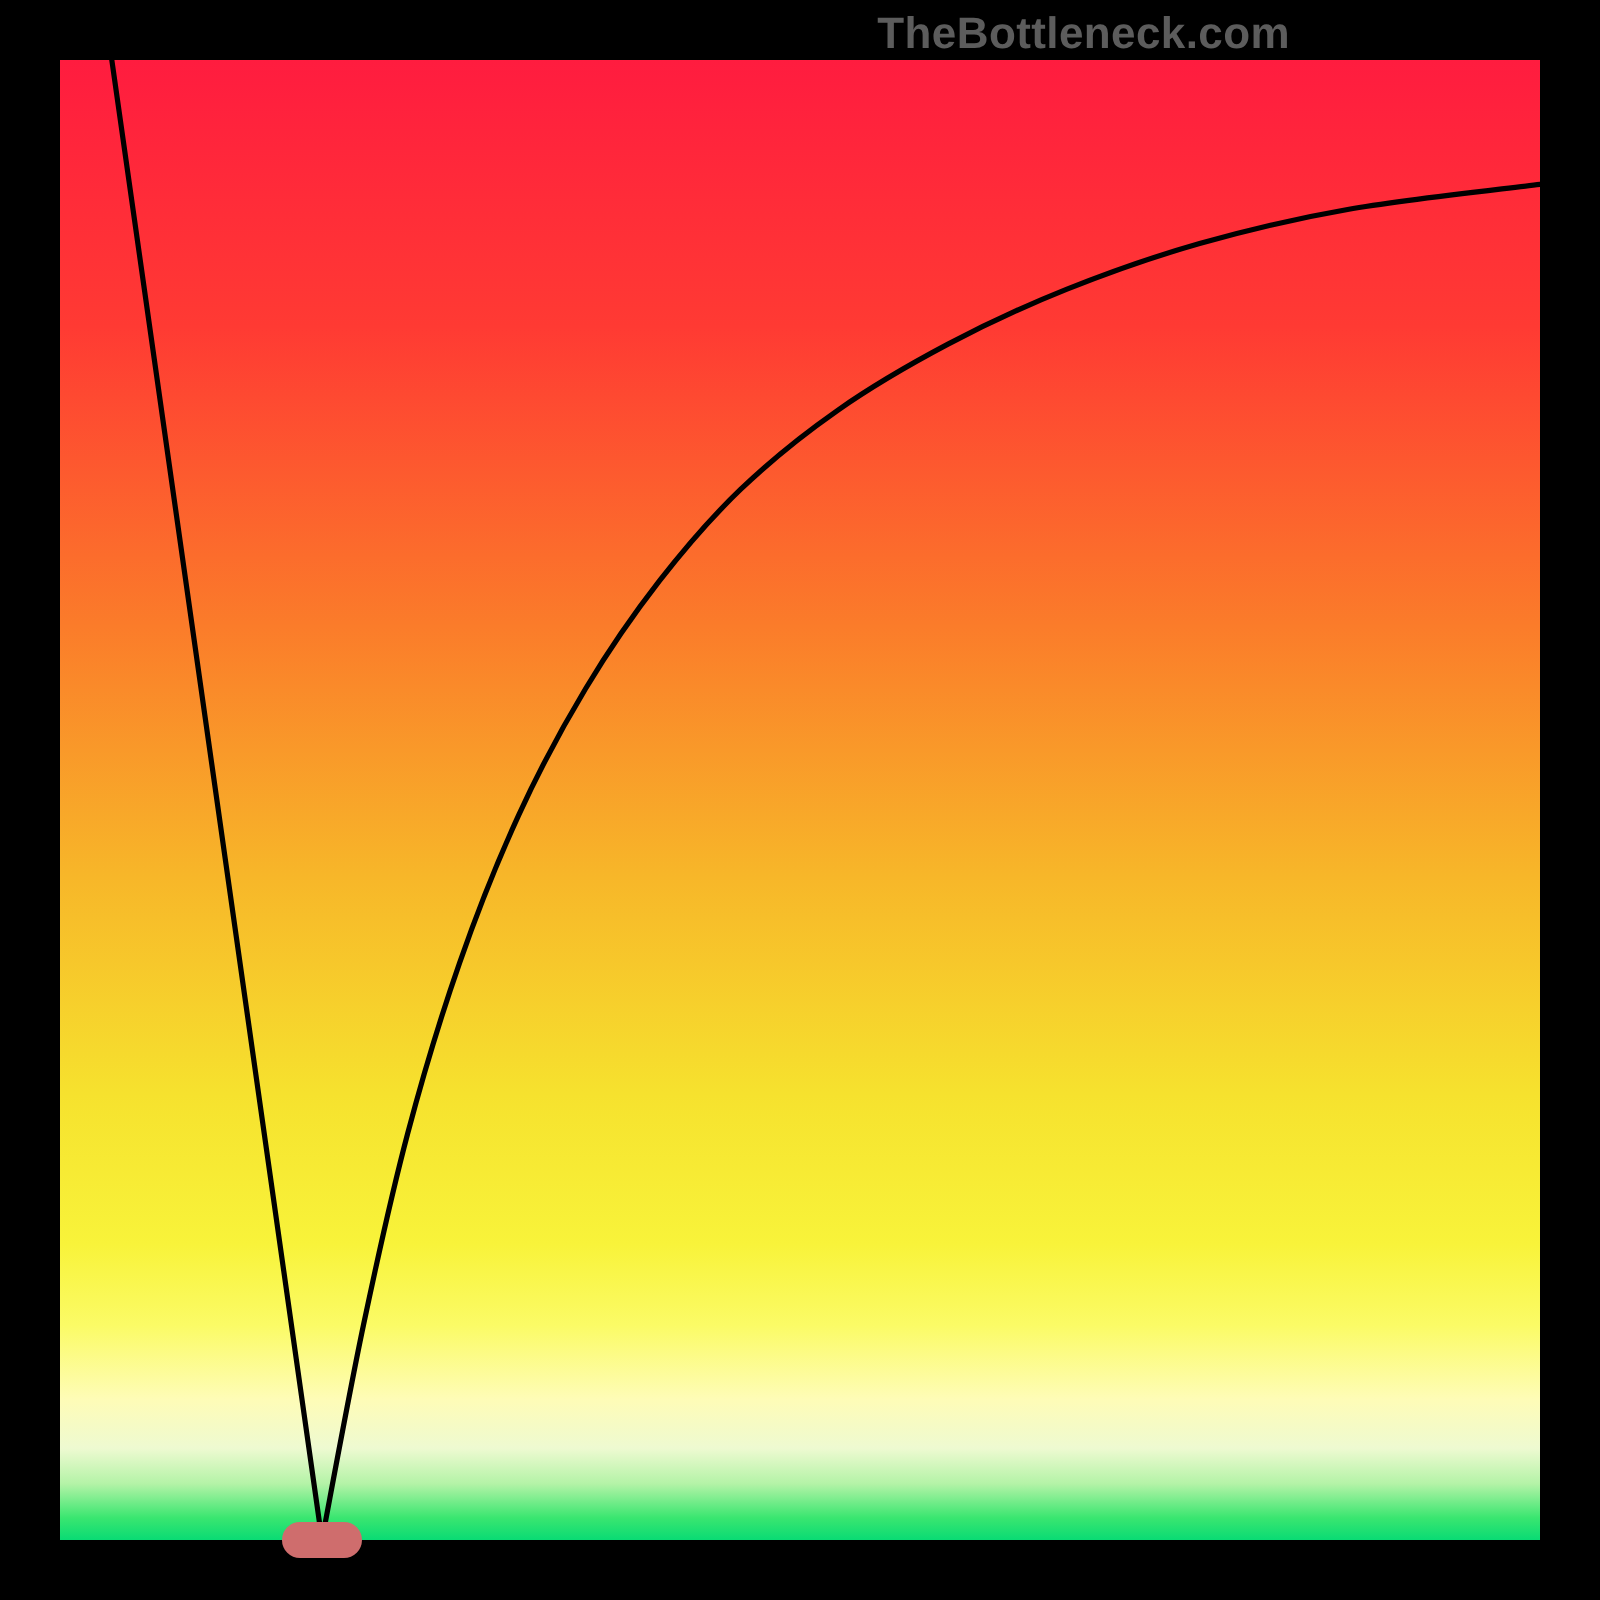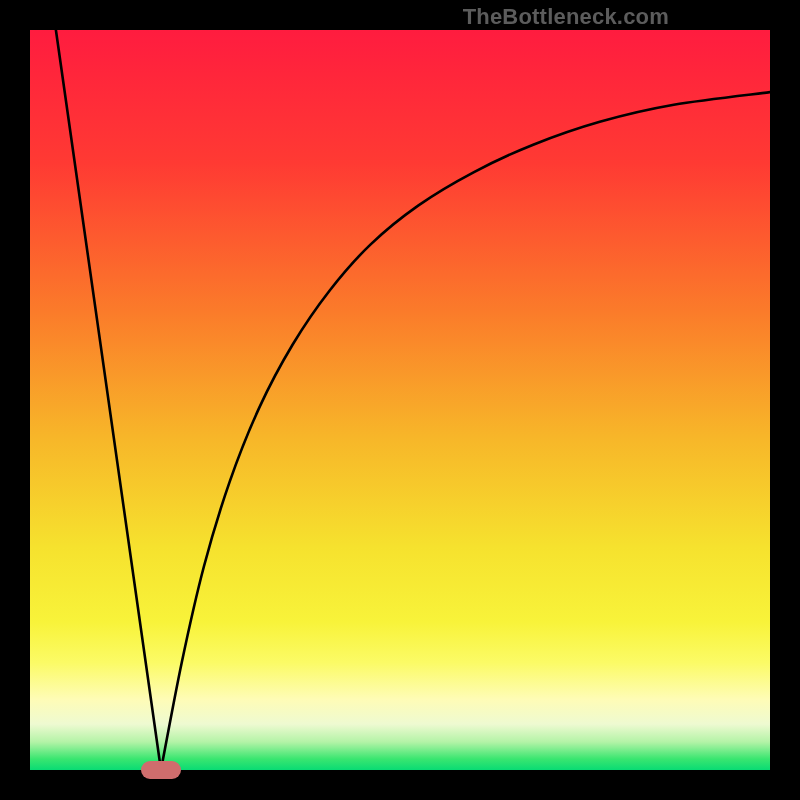--- a/index.html
+++ b/index.html
@@ -11,21 +11,20 @@
     overflow: hidden;
     font-family: Arial, Helvetica, sans-serif;
   }
   .frame {
     position: absolute;
     top: 0;
     left: 0;
     width: 659px;
     height: 800px;
     background: #000;
-    padding-left: 24px;
   }
   .watermark {
     position: absolute;
     top: 4px;
     right: 14px;
     color: #5c5c5c;
     font-size: 22px;
     font-weight: 600;
     letter-spacing: 0.2px;
     z-index: 50;

